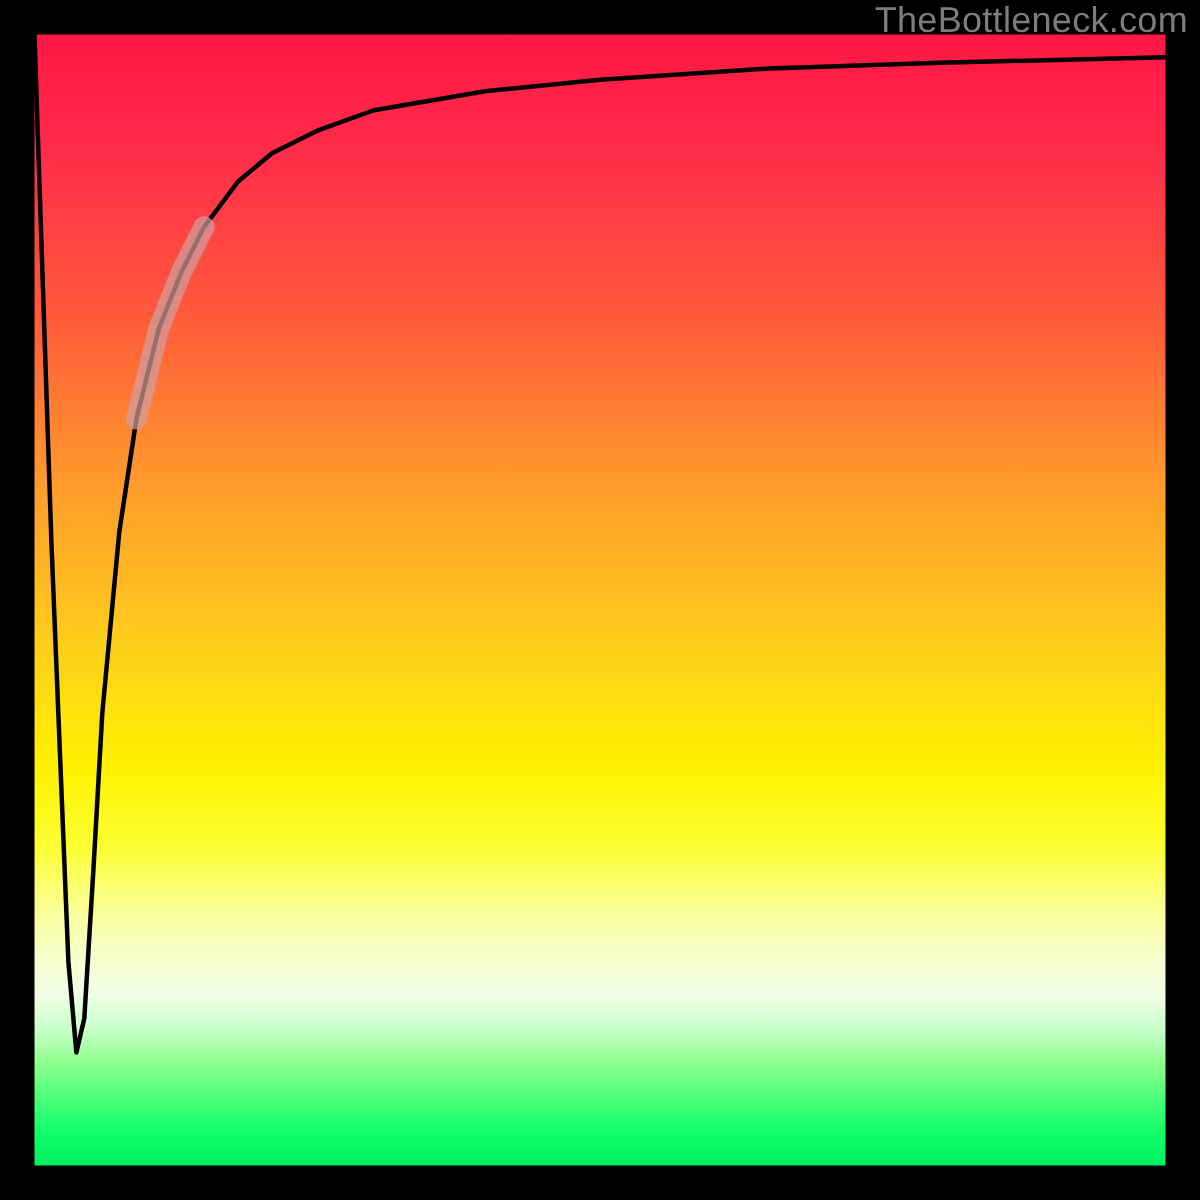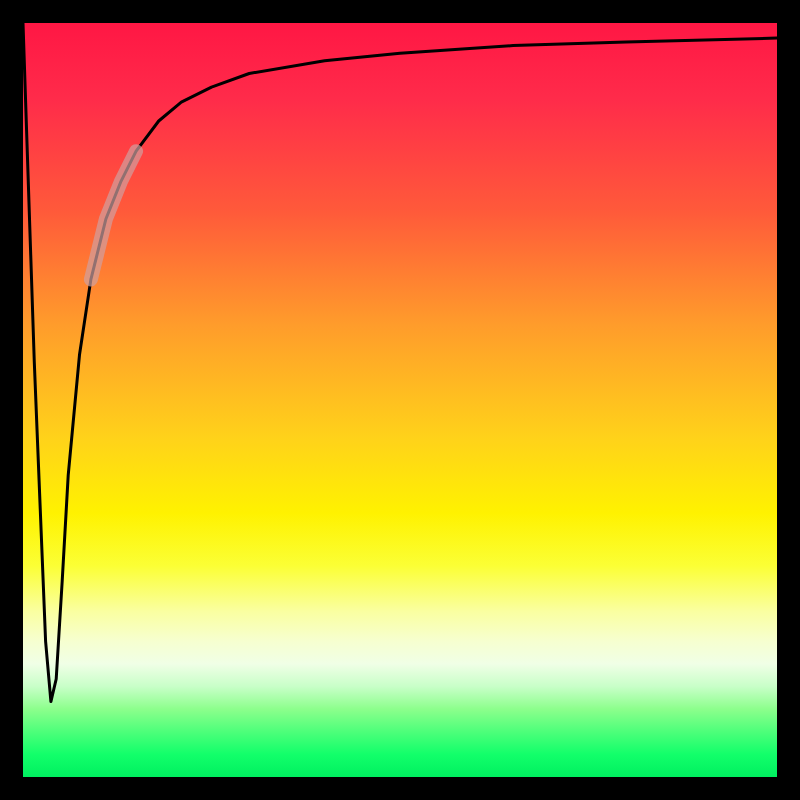--- a/index.html
+++ b/index.html
@@ -59,20 +59,21 @@
     width: 754px;
     height: 754px;
     overflow: visible;
   }
 </style>
 </head>
 <body>
 
 <div class="frame">
 
+  <div class="watermark">TheBottleneck.com</div>
 
   <div class="plot">
     <svg class="curve" viewBox="0 0 754 754">
       <path d="M0.0 0.0 L11.3 339.3 L22.6 618.3 L27.9 678.6 L33.2 656.0 L39.2 558.0 L45.2 452.4 L56.5 331.8 L67.9 256.4 L82.9 196.0 L98.0 158.3 L113.1 128.2 L135.7 98.0 L158.3 79.2 L188.5 64.1 L226.2 50.5 L301.6 37.7 L377.0 30.2 L490.1 22.6 L603.2 18.9 L754.0 15.1" fill="none" stroke="#000" stroke-width="3" stroke-linejoin="round" stroke-linecap="round"></path>
       <path d="M67.9 256.4 L82.9 196.0 L98.0 158.3 L113.1 128.2" fill="none" stroke="#d0a0a0" stroke-opacity="0.7" stroke-width="14" stroke-linecap="round"></path>
     </svg>
   </div>
 
 </div>
 

